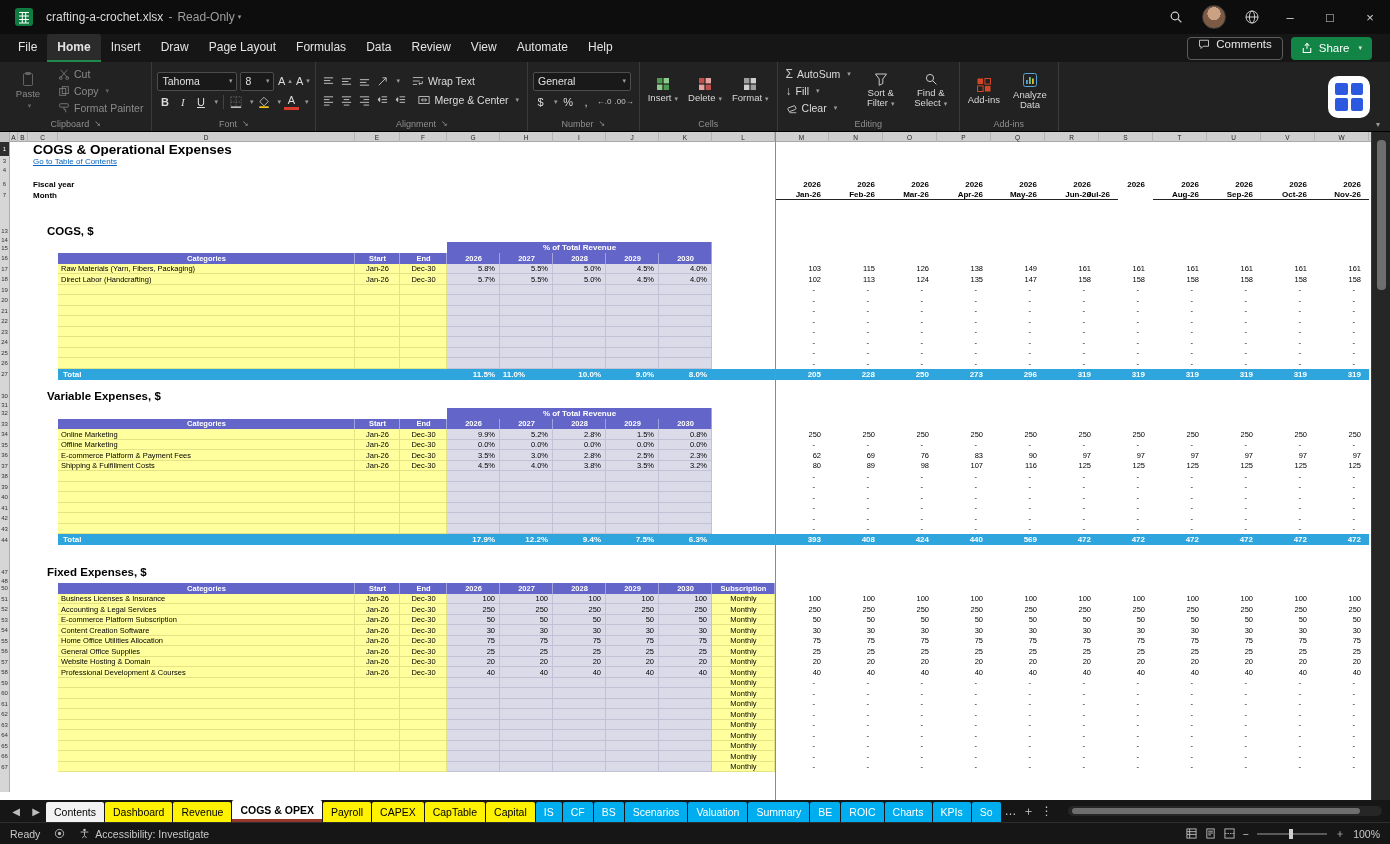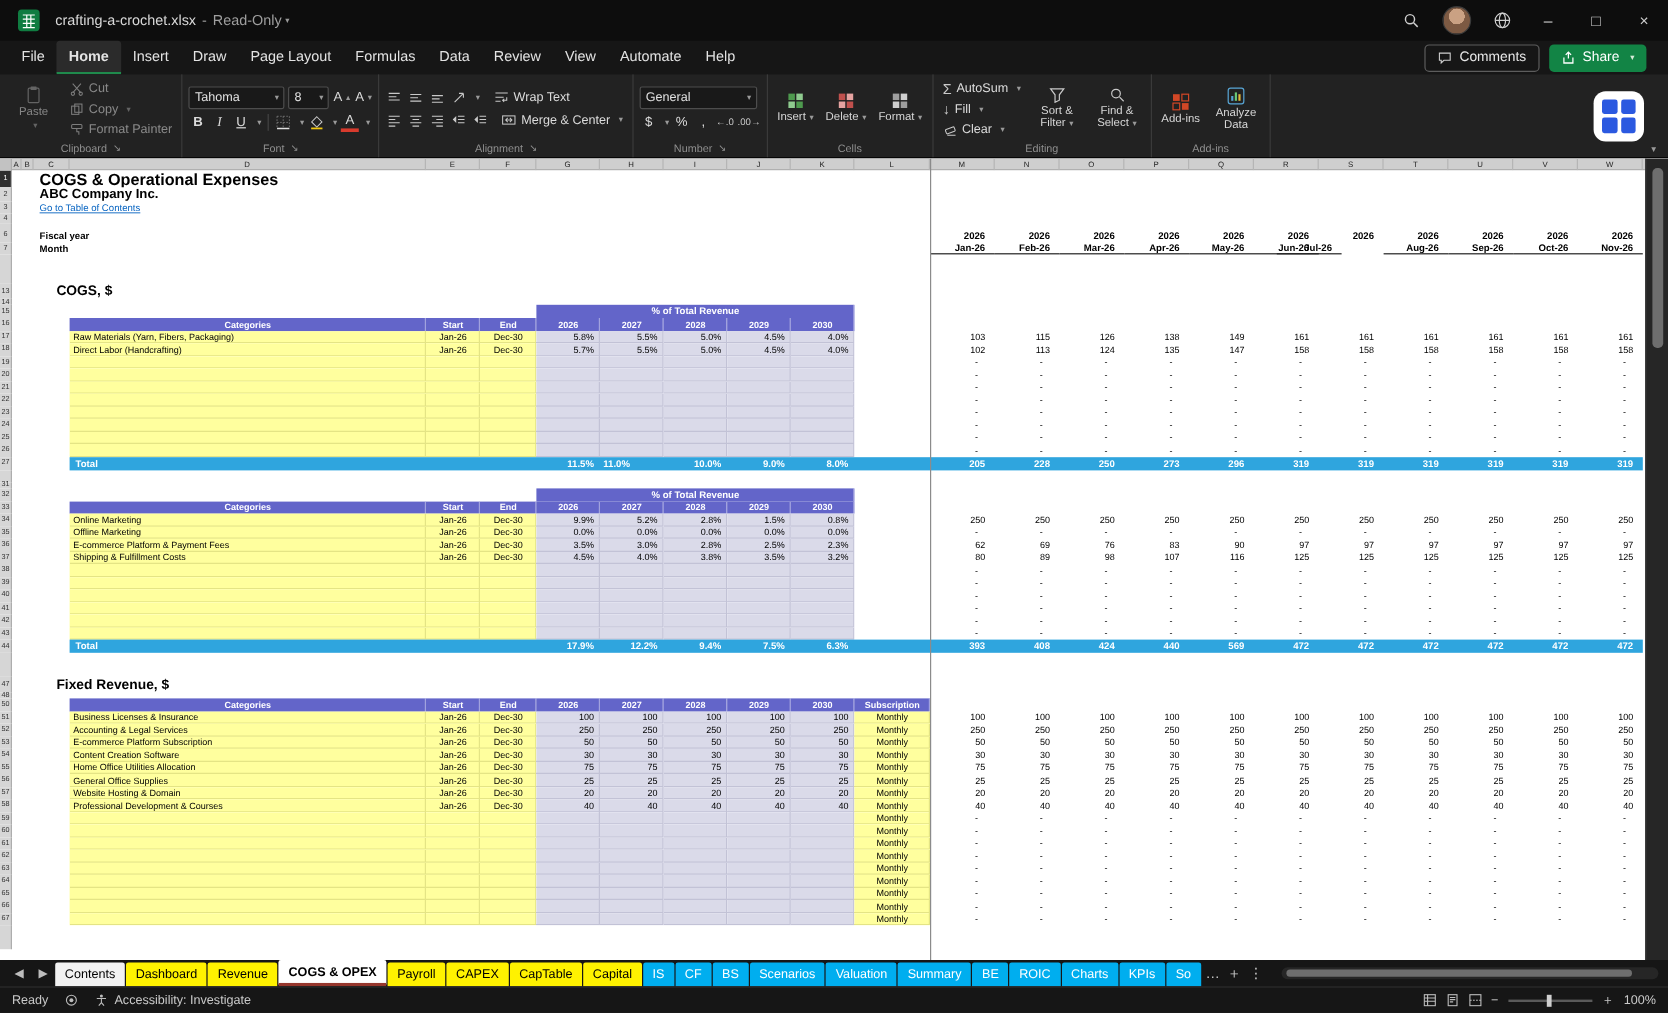--- a/index.html
+++ b/index.html
@@ -15,21 +15,21 @@
 .tb-ic{width:36px;height:100%;display:flex;align-items:center;justify-content:center;}
 .avatar{width:24px;height:24px;border-radius:50%;background:radial-gradient(circle at 50% 35%, #caa183 0 36%, #7d5a43 37% 100%);margin:0 8px;border:1px solid #3a3a3a;}
 .winbtn{width:40px;height:100%;display:flex;align-items:center;justify-content:center;color:#cfcfcf;font-size:13px;}
 
 
 .menubar{flex:0 0 28px;background:#161616;display:flex;align-items:stretch;font-size:12px;color:#e3e3e3;padding:0 8px;}
 .mb-items{display:flex;align-items:stretch;}
 .mitem{padding:0 10px;display:flex;align-items:center;border-bottom:2px solid transparent;}
 .mitem.active{background:#2b2b2b;border-bottom:2px solid #1F8A4C;font-weight:bold;border-radius:3px 3px 0 0;}
 .mb-right{margin-left:auto;display:flex;gap:8px;align-items:center;padding-right:10px;}
-.btn-comments{display:flex;align-items:center;gap:6px;height:23px;padding:0 10px;border:1px solid #5d5d5d;border-radius:4px;color:#e8e8e8;font-size:11.5px;}
+.btn-comments{display:flex;gap:6px;height:23px;padding:0 10px;border:1px solid #5d5d5d;border-radius:4px;color:#e8e8e8;font-size:11.5px;}
 .btn-share{display:flex;align-items:center;gap:6px;height:23px;padding:0 10px;background:#128445;border-radius:4px;color:#fff;font-size:11.5px;}
 .btn-share .chev{color:#d7ecd9;}
 
 
 .ribbon{flex:0 0 70px;background:#222;display:flex;color:#d8d8d8;position:relative;border-bottom:1px solid #000;}
 .rgroup{display:flex;flex-direction:column;border-right:1px solid #3a3a3a;padding:3px 5px 0 5px;}
 .rg-body{flex:1;display:flex;align-items:center;gap:4px;}
 .rg-body.col2{flex-direction:column;align-items:flex-start;gap:3px;justify-content:center;}
 .rrow{display:flex;align-items:center;gap:3px;}
 .rg-label{height:15px;display:flex;align-items:center;justify-content:center;gap:5px;font-size:9px;color:#8f8f8f;}
@@ -510,24 +510,20 @@
         <div class="ch" style="left: 1153px; width: 54px;">T</div>
         <div class="ch" style="left: 1207px; width: 54px;">U</div>
         <div class="ch" style="left: 1261px; width: 54px;">V</div>
         <div class="ch" style="left: 1315px; width: 54px;">W</div>
       </div>
     <div class="rows" id="rows">
         <div class="r" style="height: 14px;">
           <div class="gut gsel">1</div>
           <div class="c ft1 left" style="left: 30px; width: 520px;">COGS &amp; Operational Expenses</div>
         </div>
-        <div class="r" style="height: 12px;">
-          <div class="gut">2</div>
-          <div class="c ft2 left" style="left: 30px; width: 400px;">ABC Company Inc.</div>
-        </div>
         <div class="r" style="height: 10px;">
           <div class="gut">3</div>
           <div class="c flink left" style="left: 30px; width: 400px;">Go to Table of Contents</div>
         </div>
         <div class="r" style="height: 8px;">
           <div class="gut">4</div>
         </div>
         <div class="r" style="height: 4px;">
           <div class="gut"></div>
         </div>
@@ -823,20 +819,24 @@
           <div class="c mnum white-text f8b" style="left: 1045px; width: 54px;">319</div>
           <div class="c mnum white-text f8b" style="left: 1099px; width: 54px;">319</div>
           <div class="c mnum white-text f8b" style="left: 1153px; width: 54px;">319</div>
           <div class="c mnum white-text f8b" style="left: 1207px; width: 54px;">319</div>
           <div class="c mnum white-text f8b" style="left: 1261px; width: 54px;">319</div>
           <div class="c mnum white-text f8b" style="left: 1315px; width: 54px;">319</div>
         </div>
         <div class="r" style="height: 10px;">
           <div class="gut"></div>
         </div>
+        <div class="r" style="height: 13px;">
+          <div class="gut">30</div>
+          <div class="c fsec left" style="left: 44px; width: 300px;">Variable Expenses, $</div>
+        </div>
         <div class="r" style="height: 5px;">
           <div class="gut">31</div>
         </div>
         <div class="r" style="height: 11px;">
           <div class="gut">32</div>
           <div class="c purple center f8b" style="left: 447px; width: 265px;">% of Total Revenue</div>
         </div>
         <div class="r" style="height: 10.5px;">
           <div class="gut">33</div>
           <div class="c purple center" style="left: 58px; width: 297px;">Categories</div>
@@ -1087,21 +1087,21 @@
           <div class="c mnum white-text f8b" style="left: 1153px; width: 54px;">472</div>
           <div class="c mnum white-text f8b" style="left: 1207px; width: 54px;">472</div>
           <div class="c mnum white-text f8b" style="left: 1261px; width: 54px;">472</div>
           <div class="c mnum white-text f8b" style="left: 1315px; width: 54px;">472</div>
         </div>
         <div class="r" style="height: 20px;">
           <div class="gut"></div>
         </div>
         <div class="r" style="height: 13px;">
           <div class="gut">47</div>
-          <div class="c fsec left" style="left: 44px; width: 300px;">Fixed Revenue, $</div>
+          <div class="c fsec left" style="left: 44px; width: 300px;">Fixed Expenses, $</div>
         </div>
         <div class="r" style="height: 5px;">
           <div class="gut">48</div>
         </div>
         <div class="r" style="height: 10.5px;">
           <div class="gut">50</div>
           <div class="c purple center" style="left: 58px; width: 297px;">Categories</div>
           <div class="c purple center" style="left: 355px; width: 45px;">Start</div>
           <div class="c purple center" style="left: 400px; width: 47px;">End</div>
           <div class="c purple center" style="left: 447px; width: 53px;">2026</div>

